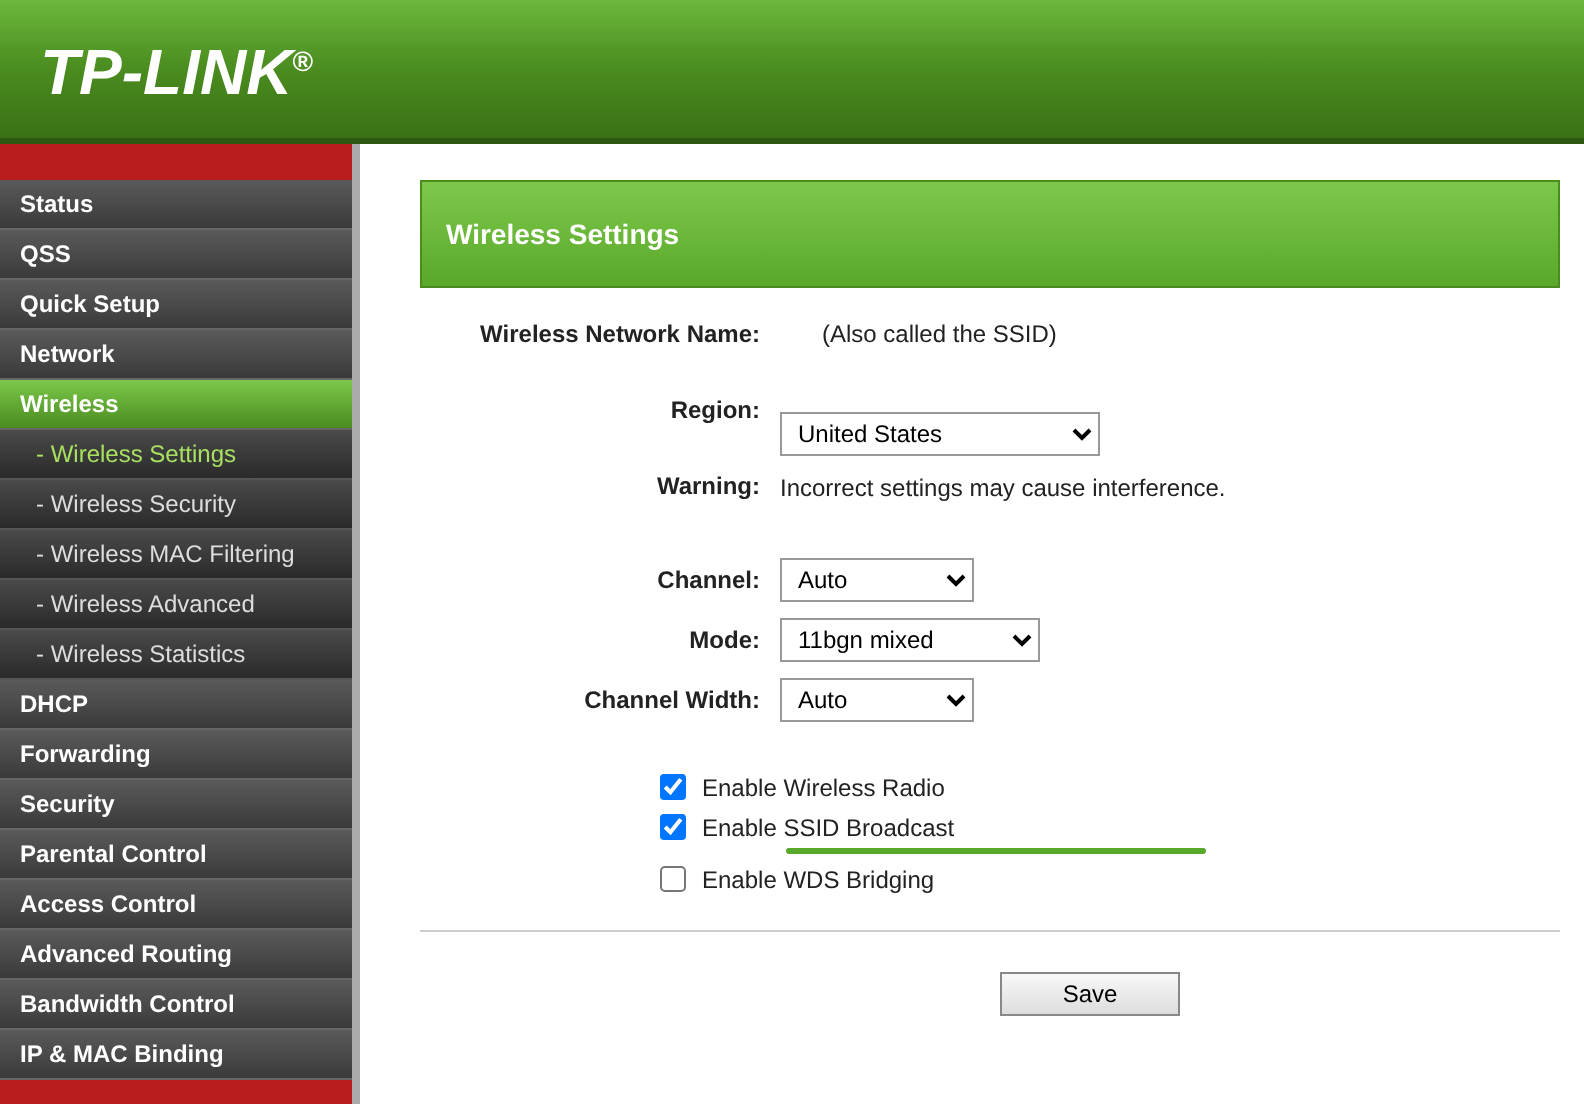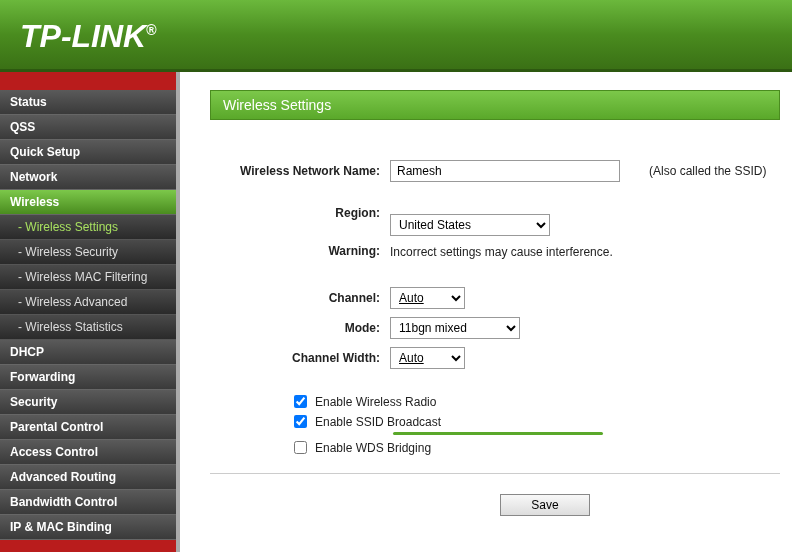--- a/index.html
+++ b/index.html
@@ -50,25 +50,25 @@
     }
     .sub-item.active { color: #a8e060; }
     
     .content {
       flex: 1;
       padding: 18px 12px 20px 30px;
     }
     .page-title {
       background: linear-gradient(to bottom, #7cc84a, #5aa82a);
       color: #fff;
-      padding: 6px 12px;
+      padding: 18px 12px;
       font-size: 14px;
-      font-weight: normal;
+      font-weight: bold;
       border: 1px solid #4a8c1f;
-      margin-bottom: 40px;
+      margin-bottom: 16px;
     }
     .form-row {
       display: flex;
       align-items: center;
       margin-bottom: 8px;
     }
     .form-label {
       width: 180px;
       text-align: right;
       font-size: 12px;
@@ -83,29 +83,29 @@
       font-size: 12px;
       width: 230px;
     }
     select {
       border: 1px solid #999;
       padding: 2px 4px;
       font-size: 12px;
       background: #fff;
     }
     select.wide { width: 160px; margin-top: 24px; }
-    select.med { width: 75px; text-decoration: underline; }
+    select.med { width: 97px; }
     select.mode { width: 130px; }
     .hint { font-size: 12px; color: #222; margin-left: 21px; }
     .warning-text { font-size: 12px; color: #222; line-height: 1.4; }
     .checkbox-row {
       display: flex;
       align-items: center;
       margin-bottom: 6px;
-      margin-left: 84px;
+      margin-left: 120px;
       gap: 8px;
     }
     .checkbox-row label { font-size: 12px; color: #222; }
     .underline-green {
       height: 3px;
       background: #5aa82a;
       margin-left: 183px;
       width: 210px;
       border-radius: 2px;
       margin-top: -3px;
@@ -151,21 +151,20 @@
     <div class="nav-item">Bandwidth Control</div>
     <div class="nav-item">IP &amp; MAC Binding</div>
   </div>
 
   <div class="content">
     <div class="page-title">Wireless Settings</div>
 
     <div class="form-row">
       <div class="form-label">Wireless Network Name:</div>
       <div class="form-control">
-        <input type="text" value="Ramesh" style="">
         <span class="hint">(Also called the SSID)</span>
       </div>
     </div>
 
     <div class="form-row">
       <div class="form-label">Region:</div>
       <div class="form-control">
         <select class="wide">
           <option>United States</option>
         </select>

